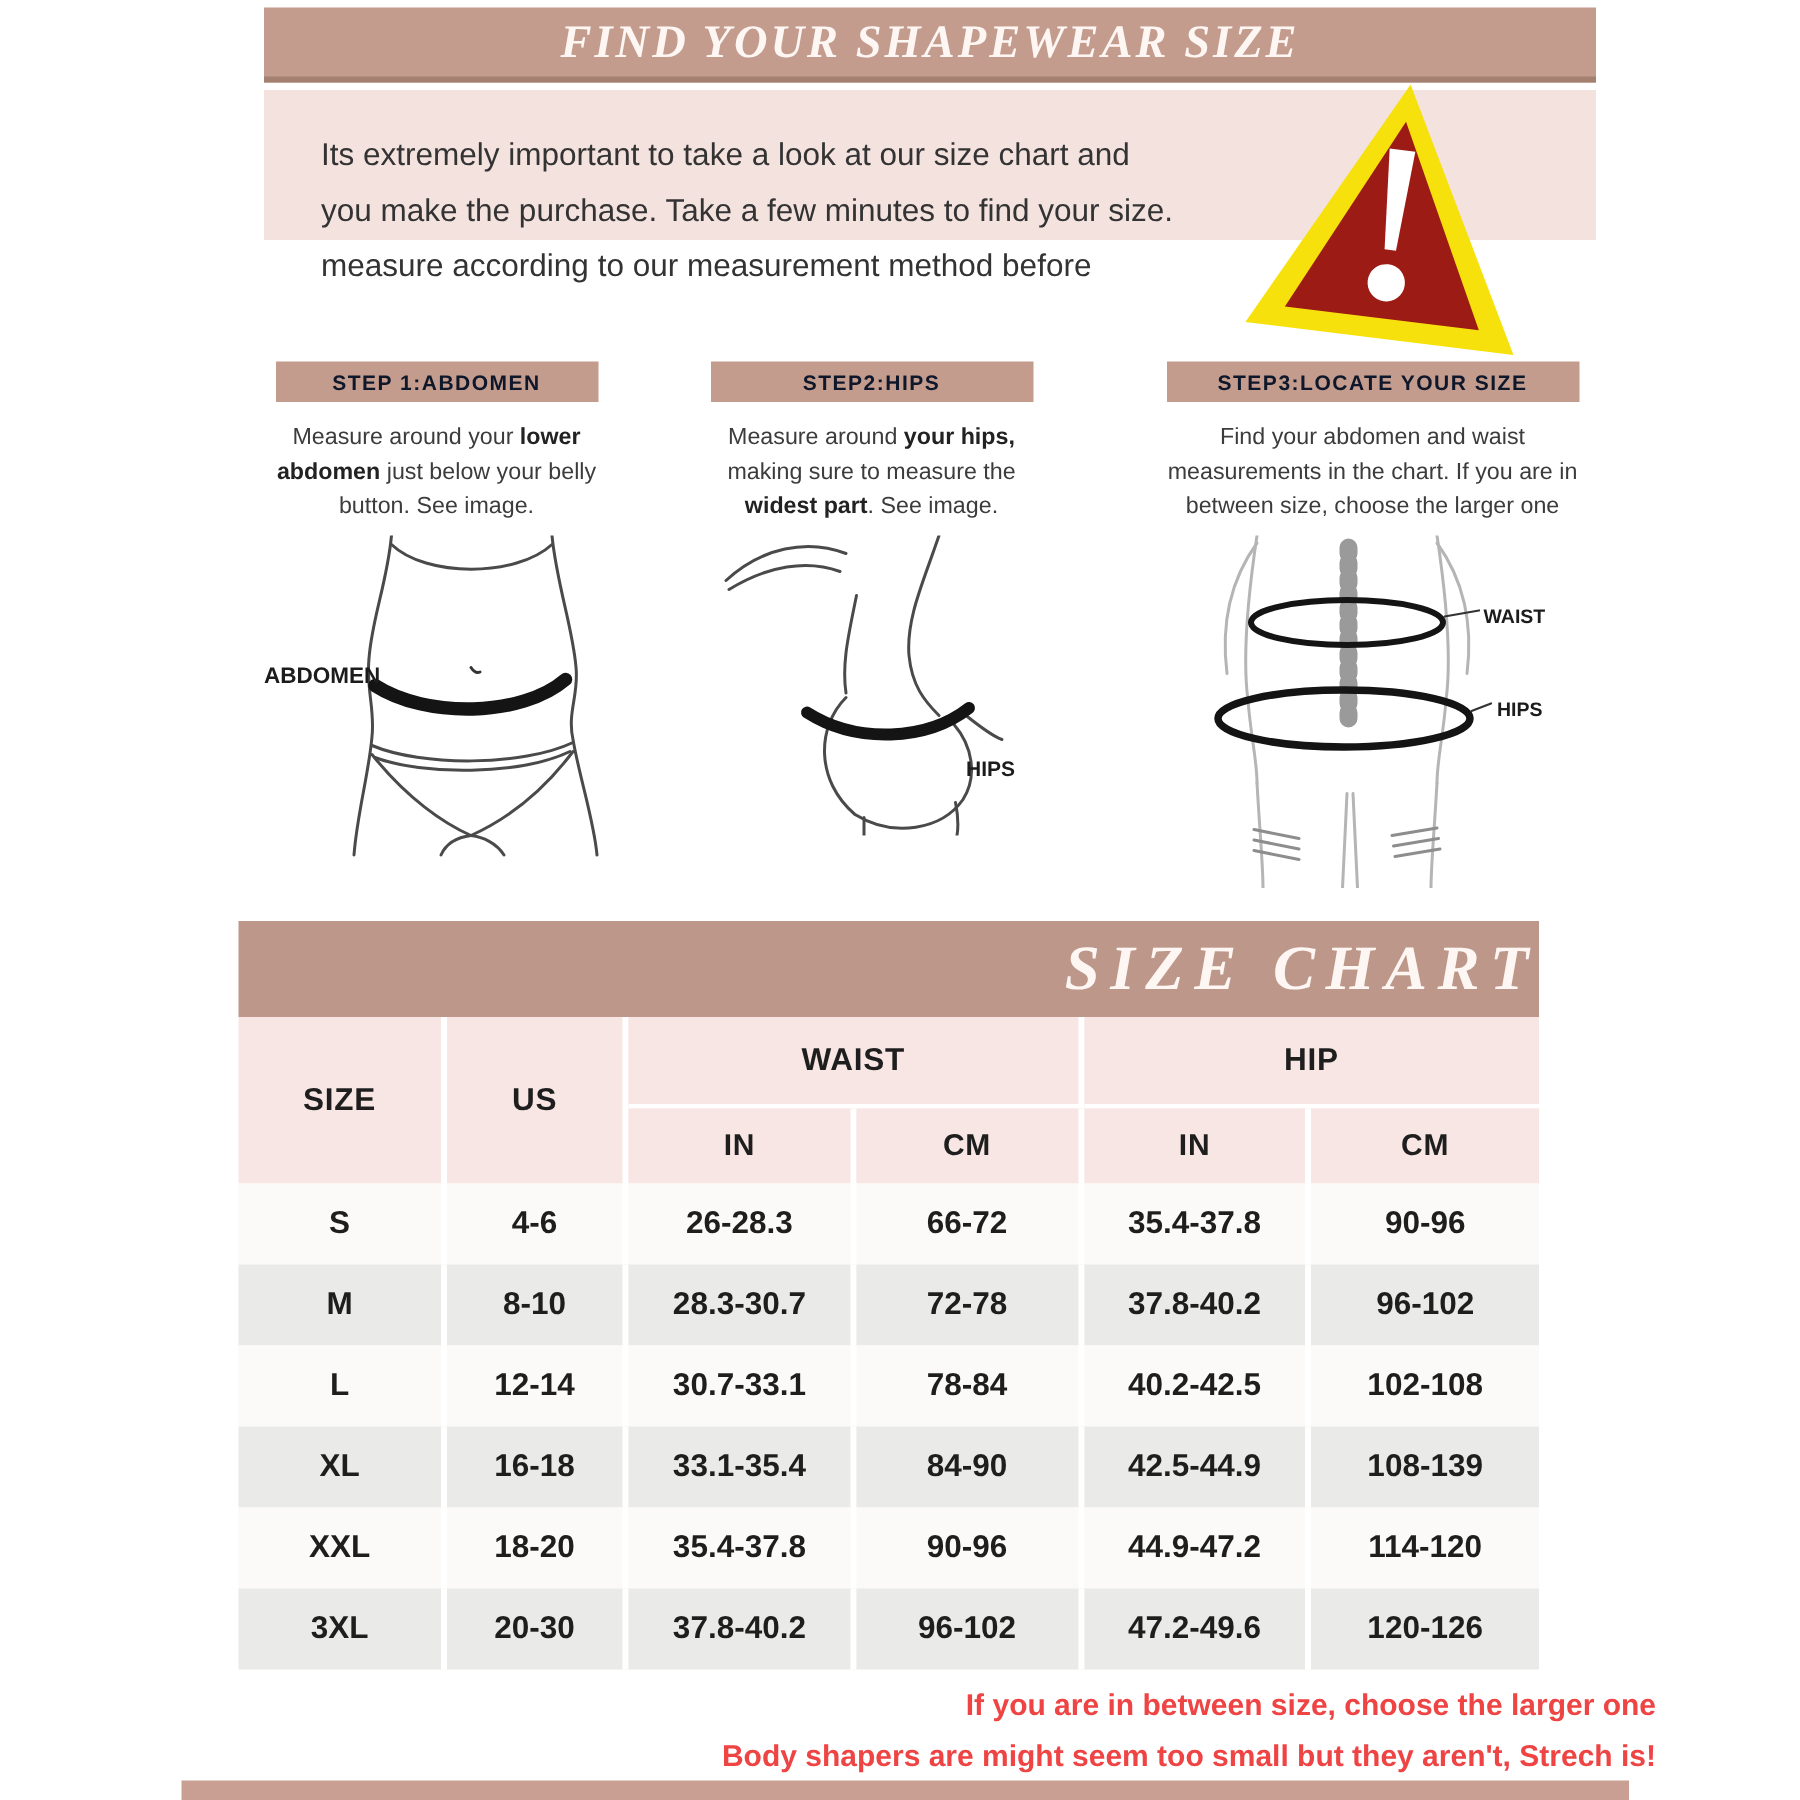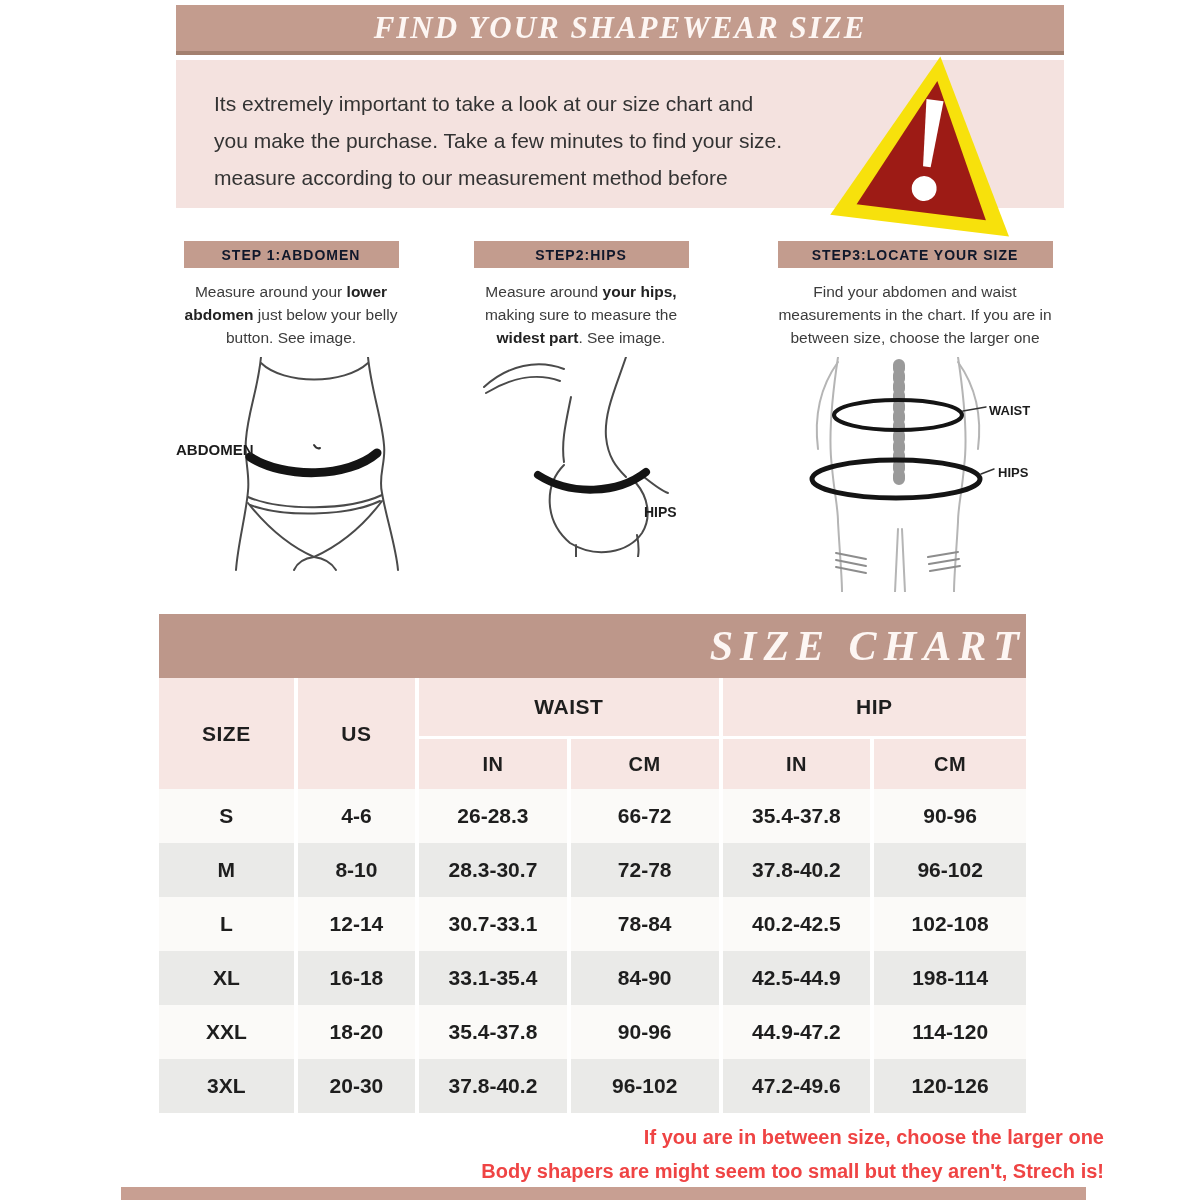--- a/index.html
+++ b/index.html
@@ -14,21 +14,21 @@
     background:#c39c8e; border-bottom:4px solid #a3806f;
     display:flex; align-items:center; justify-content:center;
   }
   .top-title {
     font-family:"Liberation Serif", serif; font-style:italic; font-weight:bold;
     color:#fdf6f3; font-size:31px; letter-spacing:2px; white-space:nowrap;
   }
 
   
   .intro-box {
-    position:absolute; left:160px; top:60px; width:888px; height:148px;
+    position:absolute; left:160px; top:60px; width:888px; height:100px;
     background:#f4e2df;
   }
   .intro-text { padding:25px 190px 0 38px; }
   .intro-line { font-size:21px; line-height:37px; color:#333333; }
 
   .warning-triangle {
     position:absolute; left:818px; top:50px; width:192px; height:182px;
     transform:rotate(7deg);
   }
 
@@ -228,21 +228,21 @@
           <td class="div-r">78-84</td>
           <td class="div-r">40.2-42.5</td>
           <td>102-108</td>
         </tr>
         <tr class="gray">
           <td class="div-r">XL</td>
           <td class="div-r">16-18</td>
           <td class="div-r">33.1-35.4</td>
           <td class="div-r">84-90</td>
           <td class="div-r">42.5-44.9</td>
-          <td>198-114</td>
+          <td>108-139</td>
         </tr>
         <tr class="light">
           <td class="div-r">XXL</td>
           <td class="div-r">18-20</td>
           <td class="div-r">35.4-37.8</td>
           <td class="div-r">90-96</td>
           <td class="div-r">44.9-47.2</td>
           <td>114-120</td>
         </tr>
         <tr class="gray">

